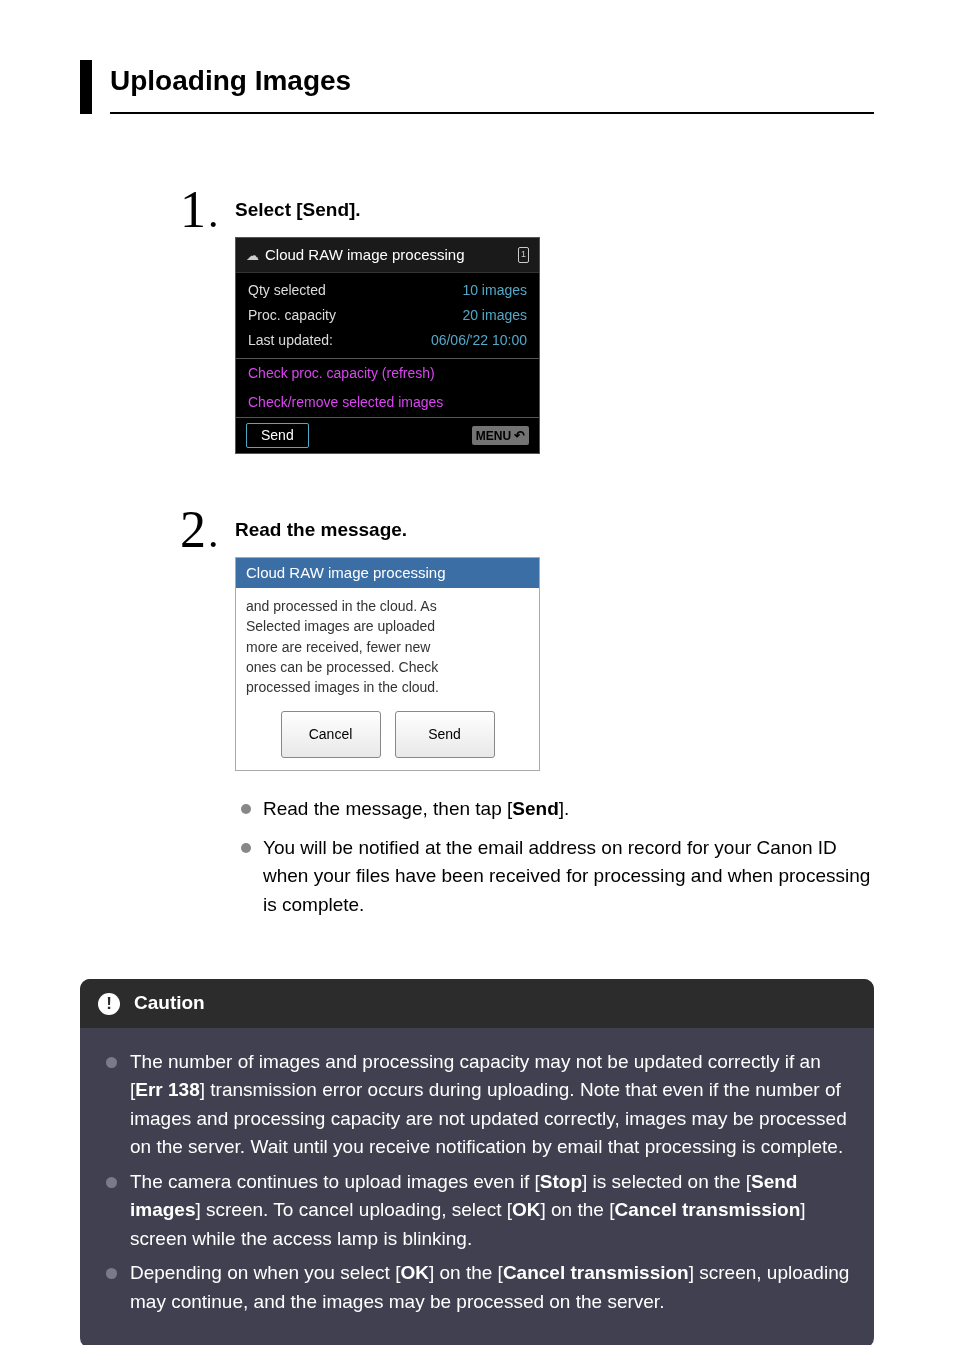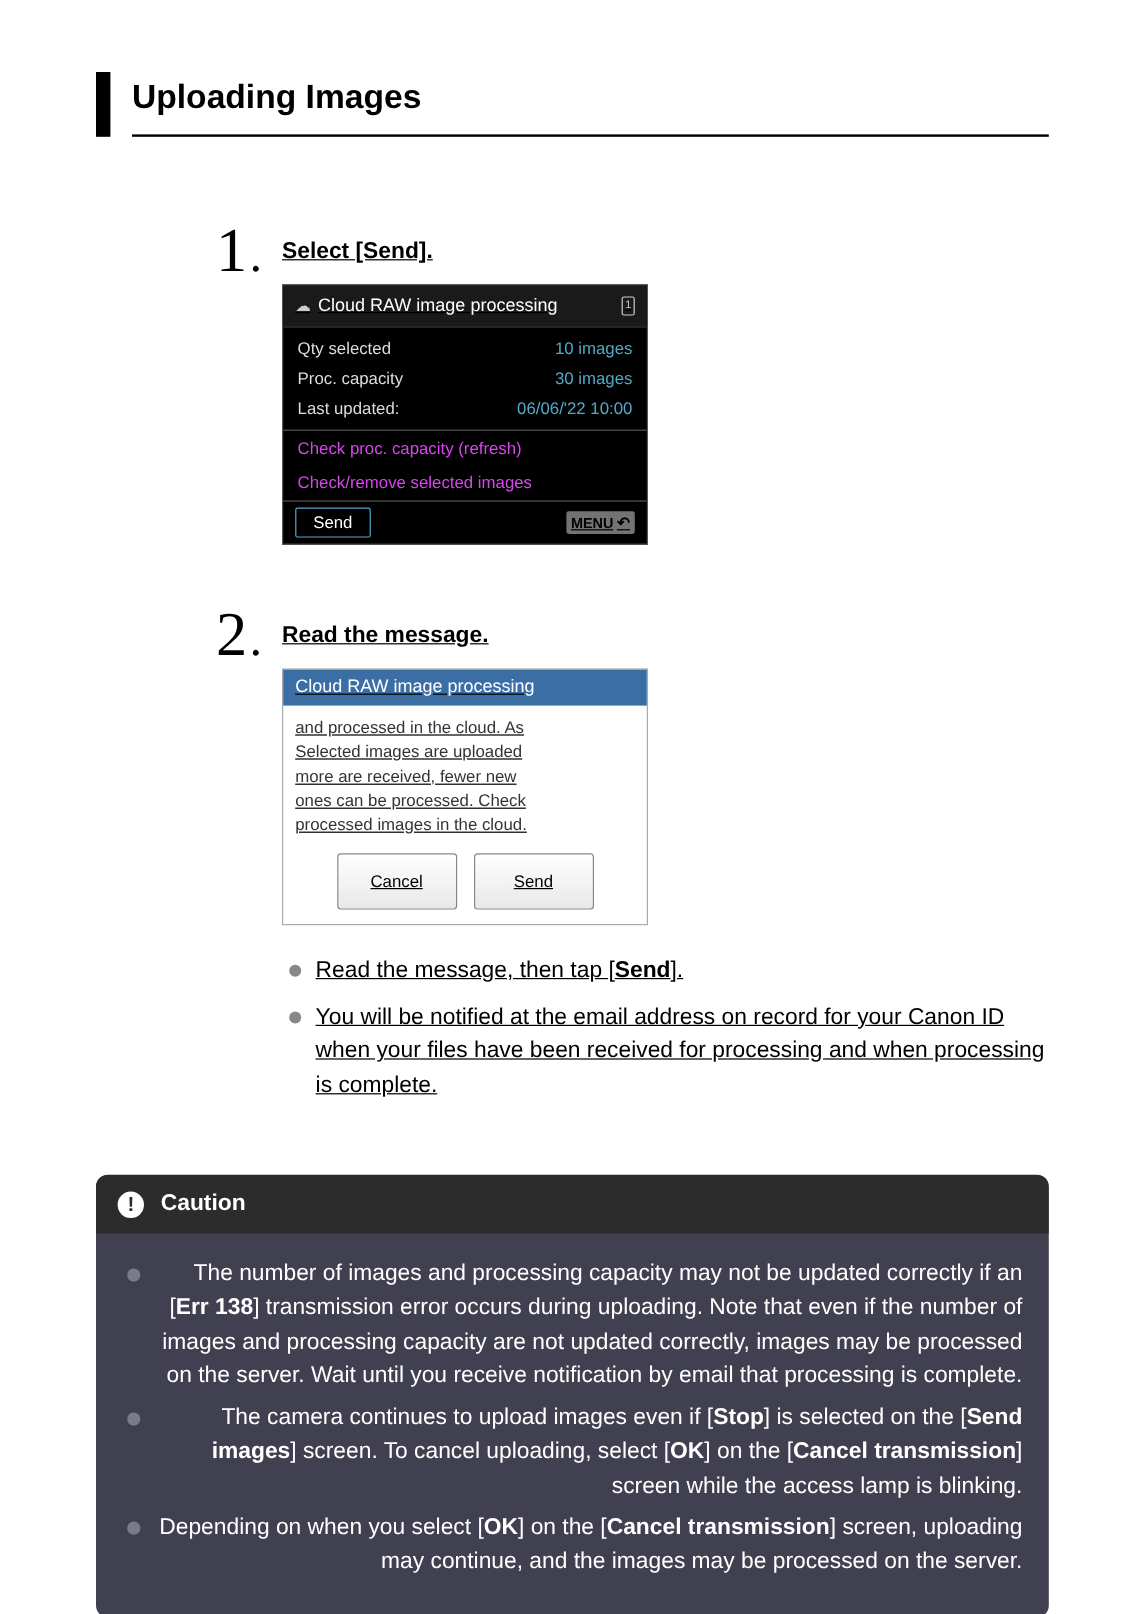--- a/index.html
+++ b/index.html
@@ -29,21 +29,21 @@
     font-family: Georgia, "Times New Roman", serif;
     font-size: 52px;
     line-height: 1;
     min-width: 55px;
   }
   .step-dot {
     font-size: 42px;
     vertical-align: baseline;
     margin-left: 2px;
   }
-  .step-body { flex: 1; padding-top: 12px; text-decoration: underline; }
+  .step-body { flex: 1; padding-top: 12px; }
   .step-heading { font-weight: bold; font-size: 19px; margin-bottom: 12px; }
   .camera-ui {
     width: 305px;
     background: #000;
     color: #fff;
     font-family: Arial, sans-serif;
     font-size: 14px;
     border: 1px solid #555;
   }
   .camera-ui .cu-header {
@@ -148,21 +148,20 @@
     gap: 14px;
     font-weight: bold;
     font-size: 19px;
   }
   .caution-body { padding: 20px 22px 26px 22px; }
   .caution-body ul { list-style: none; }
   .caution-body li {
     position: relative;
     padding-left: 28px;
     margin-bottom: 6px;
-    text-align: right;
   }
   .caution-body li::before {
     content: "";
     position: absolute;
     left: 4px; top: 9px;
     width: 11px; height: 11px;
     background: #7a7a88;
     border-radius: 50%;
   }
   .warn-icon {
@@ -196,21 +195,21 @@
           </span>
           <span class="card-icon">1</span>
         </div>
         <div class="cu-block-top">
           <div class="cu-row">
             <span>Qty selected</span>
             <span class="val">10 images</span>
           </div>
           <div class="cu-row">
             <span>Proc. capacity</span>
-            <span class="val">30 images</span>
+            <span class="val">20 images</span>
           </div>
           <div class="cu-row">
             <span>Last updated:</span>
             <span class="val">06/06/'22 10:00</span>
           </div>
         </div>
         <div class="cu-divider"></div>
         <div class="cu-item">Check proc. capacity (refresh)</div>
         <div class="cu-item">Check/remove selected images</div>
         <div class="cu-footer">

